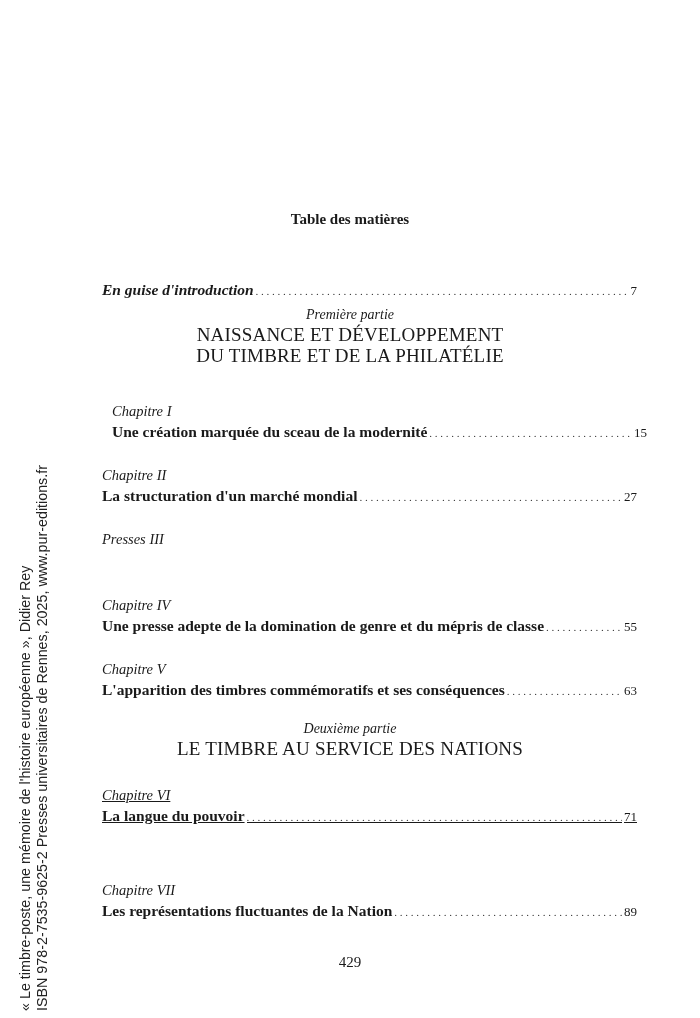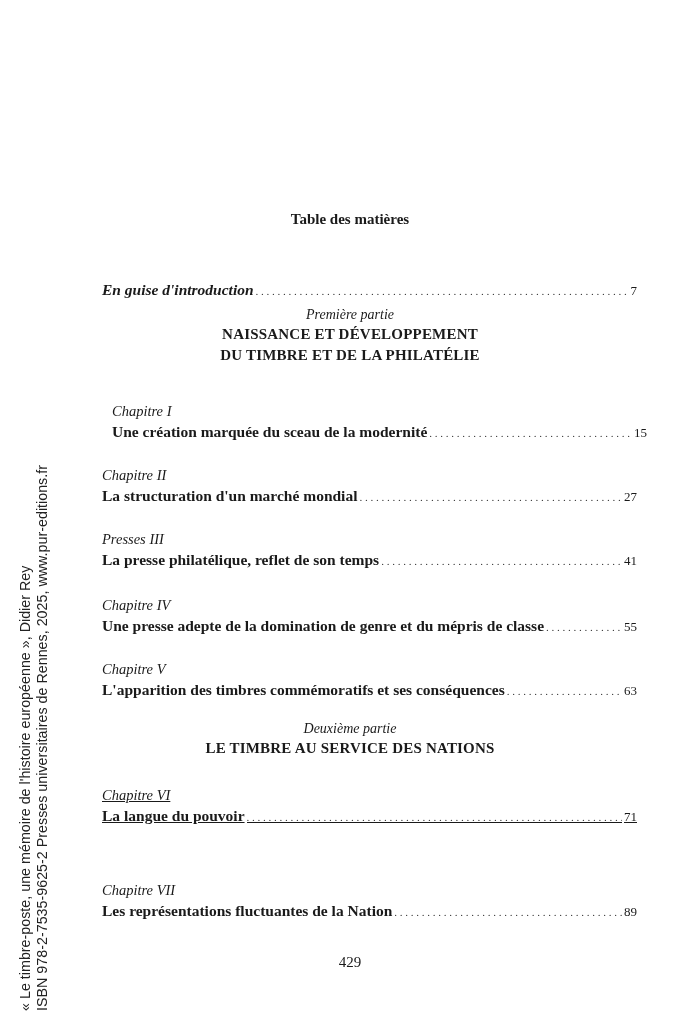--- a/index.html
+++ b/index.html
@@ -27,21 +27,21 @@
   .line .dots {
     flex: 1; overflow: hidden; white-space: nowrap; margin: 0 2px;
     font-size: 11px; letter-spacing: 1.6px; color: #333;
   }
   .line .dots::before { content: ". . . . . . . . . . . . . . . . . . . . . . . . . . . . . . . . . . . . . . . . . . . . . . . . . . . . . . . . . . . . . . . . . . . . . . . . . . . . . . . . . . . . . . . . . . . . . . . . . . . . . . . . . . . . . . . . . . . . . . . . . . . . ."; letter-spacing: 0; }
   .line .p { font-size: 13px; white-space: nowrap; }
   .part {
     position: absolute; left: 0; width: 700px; text-align: center;
   }
   .part .sub { font-style: italic; font-size: 14px; line-height: 18px; }
-  .part .head { font-weight: bold; font-size: 15px; line-height: 21px; letter-spacing: 0.2px; }
+  .part .head { font-weight: normal; font-size: 19px; line-height: 21px; letter-spacing: 0.2px; }
   .pagenum {
     position: absolute; left: 0; width: 700px; top: 954px; text-align: center; font-size: 15px;
   }
 </style>
 </head>
 <body>
 
 <div class="side">
   <div>« Le timbre-poste, une mémoire de l'histoire européenne », Didier Rey</div>
   <div>ISBN 978-2-7535-9625-2 Presses universitaires de Rennes, 2025, www.pur-editions.fr</div>
@@ -76,25 +76,20 @@
   <div class="chap">Chapitre II</div>
   <div class="line">
     <span class="t">La structuration d'un marché mondial</span>
     <span class="dots"></span>
     <span class="p">27</span>
   </div>
 </div>
 
 <div class="entry" style="top:530px;">
   <div class="chap">Presses III</div>
-  <div class="line">
-    <span class="t">La presse philatélique, reflet de son temps</span>
-    <span class="dots"></span>
-    <span class="p">41</span>
-  </div>
 </div>
 
 <div class="entry" style="top:596px;">
   <div class="chap">Chapitre IV</div>
   <div class="line">
     <span class="t">Une presse adepte de la domination de genre et du mépris de classe</span>
     <span class="dots"></span>
     <span class="p">55</span>
   </div>
 </div>

